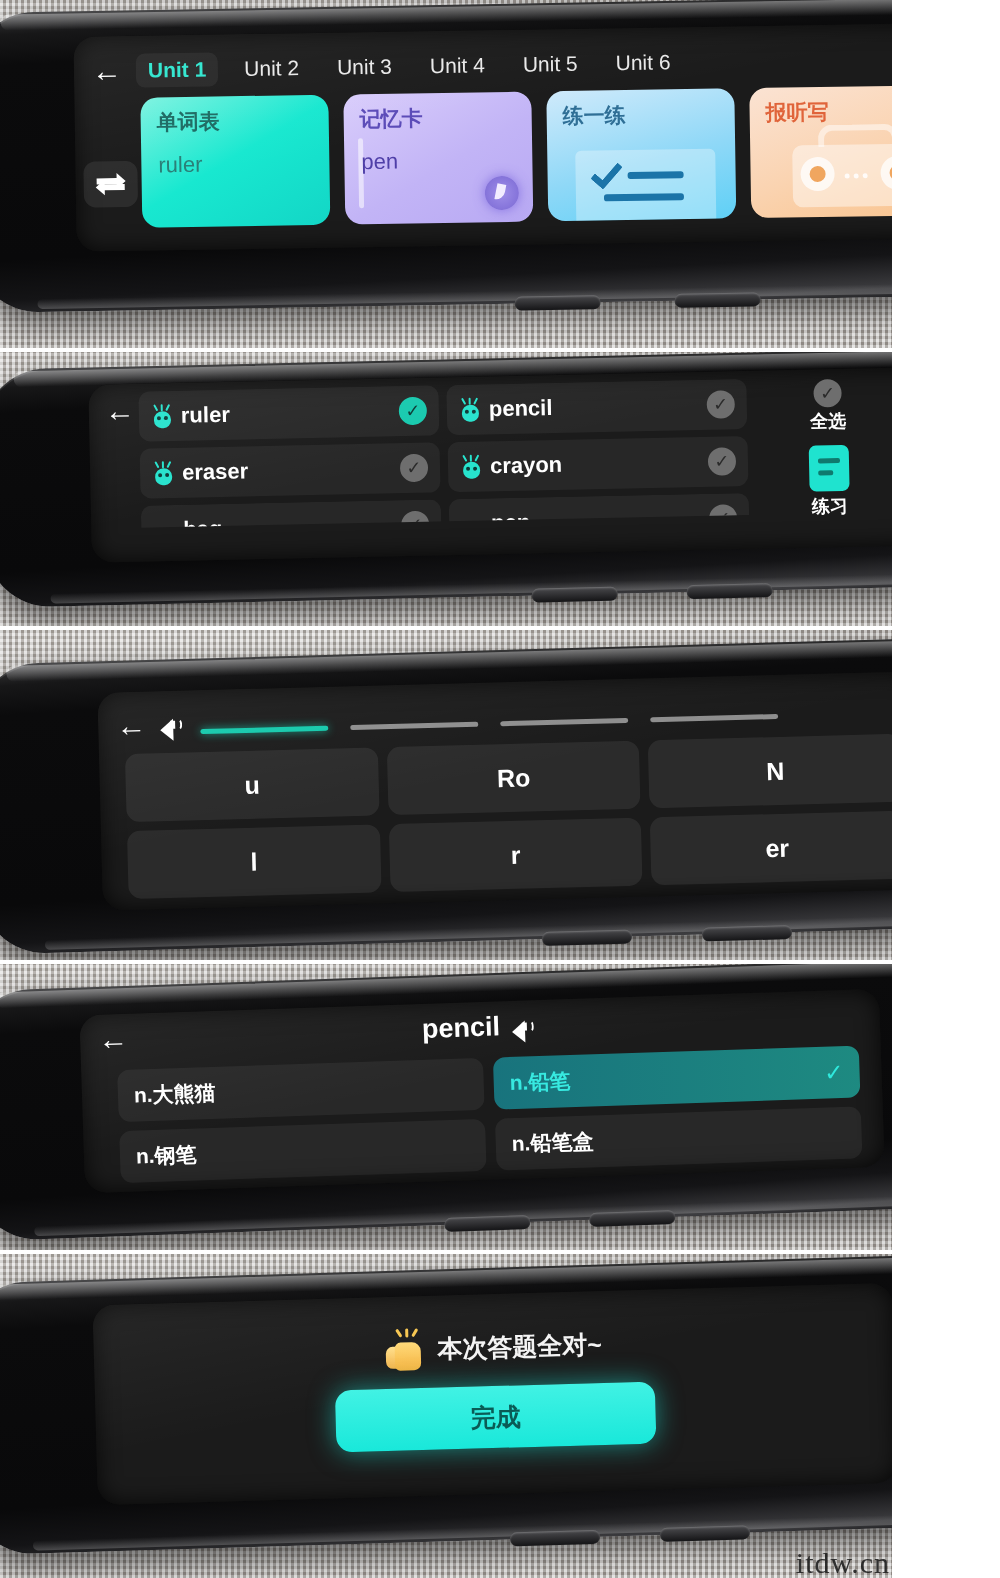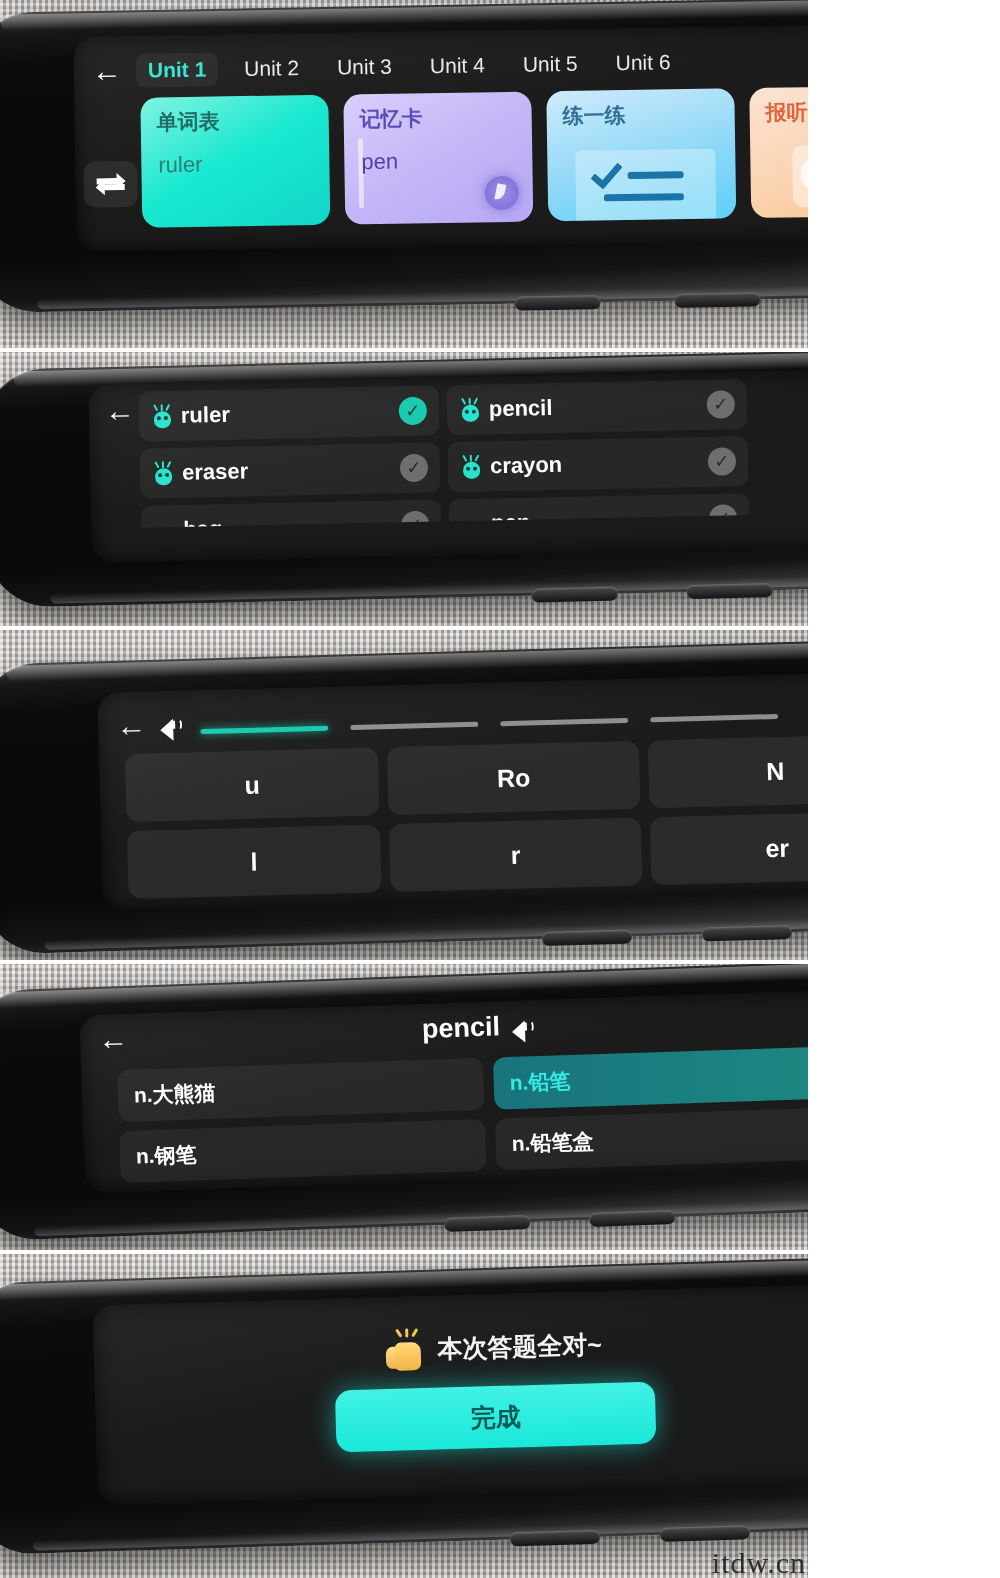--- a/index.html
+++ b/index.html
@@ -5,21 +5,21 @@
   * { margin:0; padding:0; box-sizing:border-box; }
   html,body { background:#fff; }
   body {
     width:1000px; height:1578px;
     font-family:"Liberation Sans","DejaVu Sans",sans-serif;
     position:relative; overflow:hidden;
   }
 
   
   .panel {
-    position:absolute; left:0; width:808px; overflow:hidden;
+    position:absolute; left:0; width:892px; overflow:hidden;
     background:#e5e5e5;
   }
   
   .fabric {
     position:absolute; inset:0;
     background-color:#cbc6c0;
     background-image:
       repeating-linear-gradient(90deg, rgba(255,255,255,.55) 0 3px, rgba(120,114,108,.35) 3px 6px),
       repeating-linear-gradient(0deg, rgba(255,255,255,.45) 0 3px, rgba(110,104,98,.30) 3px 6px),
       radial-gradient(ellipse at 30% 20%, rgba(255,255,255,.35), rgba(0,0,0,.12) 80%);

